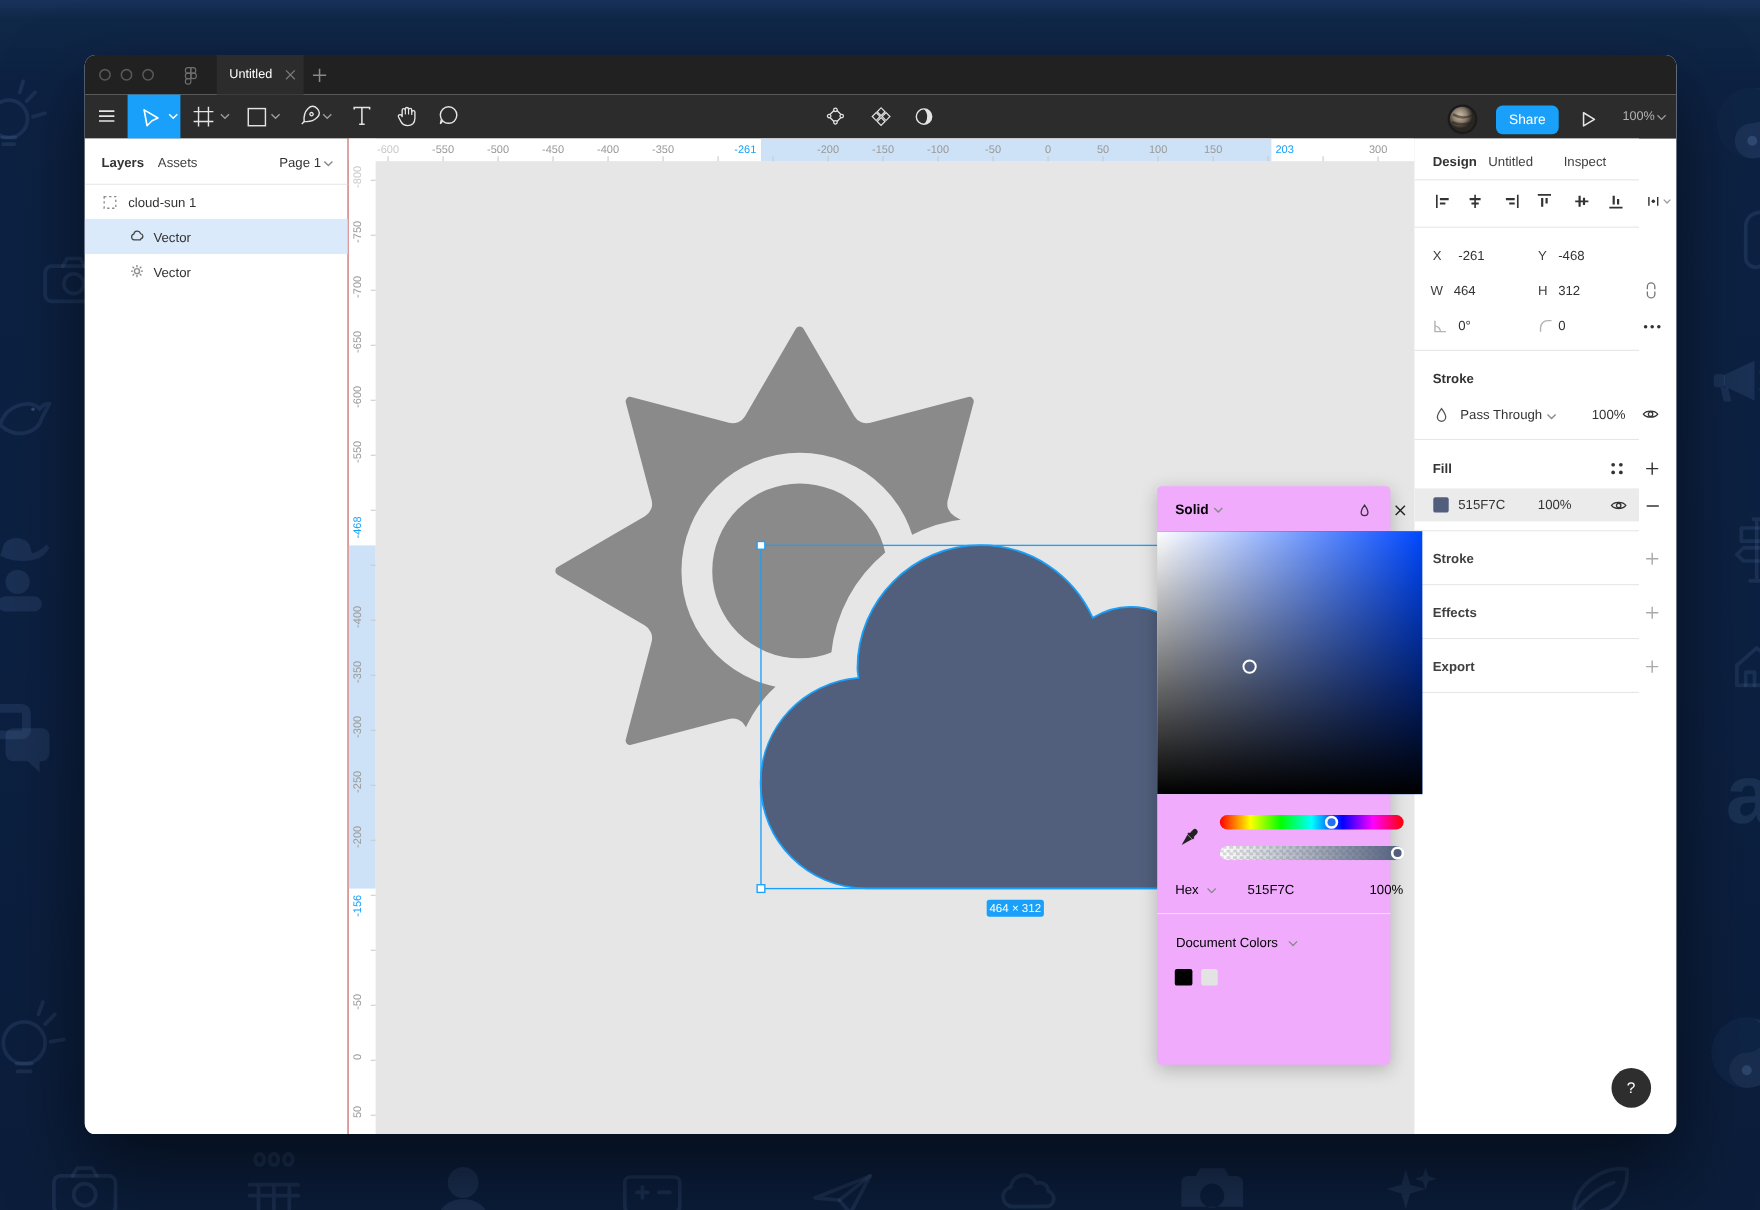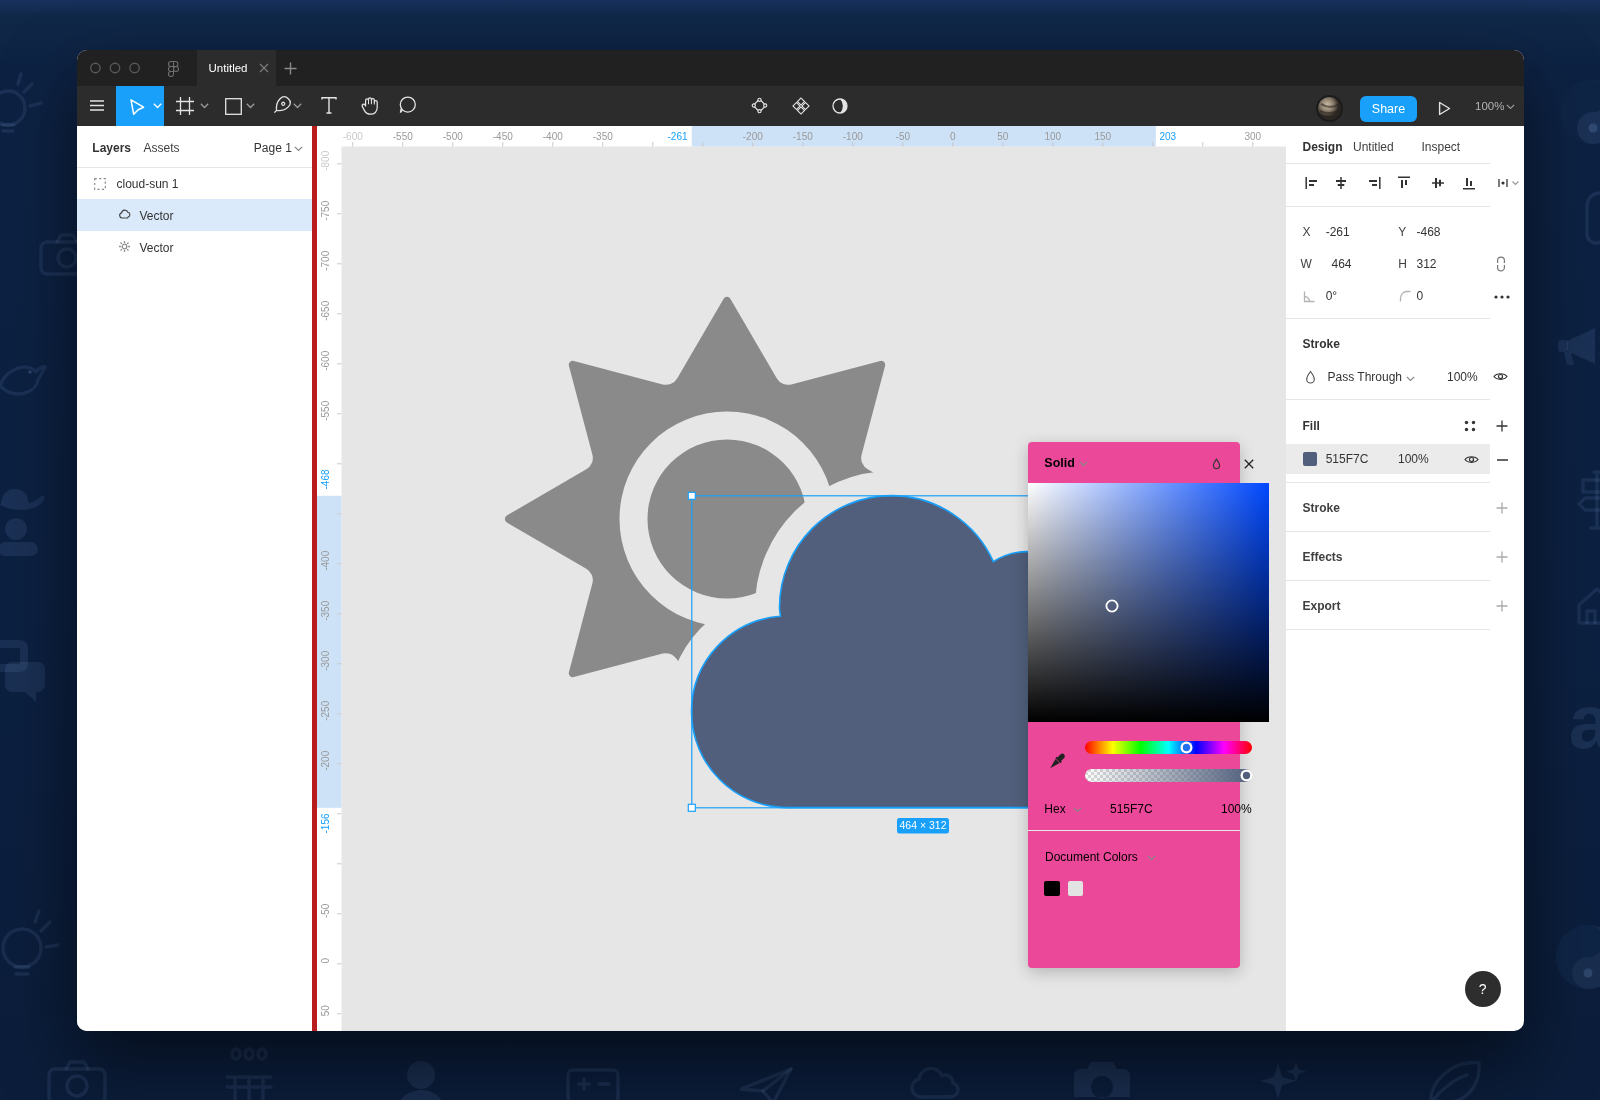--- a/index.html
+++ b/index.html
@@ -12,24 +12,24 @@
 #bg { position:absolute; left:0; top:0; }
 .abs { position:absolute; }
 #win {
   position:absolute; left:77px; top:49.5px; width:1447px; height:981.5px;
   border-radius:10px; overflow:hidden; background:#fff;
   box-shadow:0 30px 70px rgba(0,0,0,0.55);
 }
 #titlebar { position:absolute; left:0; top:0; width:100%; height:36.5px; background:#212121; }
 #tab { position:absolute; left:119.5px; top:0; width:79.5px; height:36.5px; background:#2c2c2c; color:#fff; font-size:11.5px; font-weight:500; line-height:36.5px; padding-left:12px; }
 #toolbar { position:absolute; left:0; top:36.5px; width:100%; height:39.5px; background:#2c2c2c; }
-#leftpanel { position:absolute; left:0; top:76px; width:239.5px; bottom:0; background:#fff; border-right:5px solid #b91c1c; font-size:12px; color:#333;text-align:right; }
+#leftpanel { position:absolute; left:0; top:76px; width:239.5px; bottom:0; background:#fff; border-right:1px solid #b91c1c; font-size:12px; color:#333;text-align:right; }
 #canvas { position:absolute; left:239.5px; top:76px; width:969px; height:905.5px; background:#e6e6e6; }
 #rightpanel { position:absolute; left:1208.5px; top:76px; width:204px; bottom:0; background:#fff; font-size:12px; color:#333; }
-#popup { position:absolute; left:951px; top:392px; width:212px; height:526px; background:#ec4899; border-radius:4px; box-shadow:0 4px 16px rgba(0,0,0,0.22); }
+#popup { position:absolute; left:975px; top:392px; width:212px; height:526px; background:#f0abfc; border-radius:4px; box-shadow:0 4px 16px rgba(0,0,0,0.22); }
 .hdiv { position:absolute; height:1px; background:#e6e6e6; left:0; right:0; }
 .g6 { color:#404040; }
 .bold { font-weight:700; }
 svg.ic { position:absolute; overflow:visible; }
 text { font-family:"Liberation Sans",sans-serif; }
 .rl { font-size:10px; }
 #helpbtn { position:absolute; left:1387.7px; top:921.6px; width:36px; height:36px; border-radius:50%; background:#2e2e2e; color:#fff; font-size:14px; text-align:center; line-height:36px; }
 .sw { position:absolute; border-radius:2px; }
 </style>
 </head>
@@ -386,21 +386,21 @@
       <path d="M1 3 V11 M9 3 V11" stroke="#333" stroke-width="1.3"></path>
         <circle cx="5" cy="7" r="1.6" fill="#333"></circle>
       <path d="M14.5 5.5 L17.5 8.5 L20.5 5.5" fill="none" stroke="#9a9a9a" stroke-width="1.2"></path>
     </svg>
     <div class="hdiv" style="top:80px"></div>
     <div class="abs g6" style="left:17px;top:99.5px">X</div>
     <div class="abs" style="left:40.2px;top:99.5px">-261</div>
     <div class="abs g6" style="left:112.7px;top:99.5px">Y</div>
     <div class="abs" style="left:131px;top:99.5px">-468</div>
     <div class="abs g6" style="left:15px;top:131.3px">W</div>
-    <div class="abs" style="left:46px;top:131.3px">464</div>
+    <div class="abs" style="left:36px;top:131.3px">464</div>
     <div class="abs g6" style="left:112.7px;top:131.3px">H</div>
     <div class="abs" style="left:131px;top:131.3px">312</div>
     <svg class="ic" style="left:209.5px;top:130px" width="12" height="16">
       <path d="M2.6 7 V4.6 a3.4 3.4 0 0 1 6.8 0 V7 M9.4 9 v2.4 a3.4 3.4 0 0 1 -6.8 0 V9" fill="none" stroke="#777" stroke-width="1.2"></path>
     </svg>
     <svg class="ic" style="left:17px;top:164px" width="13" height="13">
       <path d="M1.5 1.5 V11.5 H11.5" fill="none" stroke="#b3b3b3" stroke-width="1.3"></path>
       <path d="M1.5 6.5 A5 5 0 0 1 6.5 11.5" fill="none" stroke="#b3b3b3" stroke-width="1.3"></path>
     </svg>
     <div class="abs" style="left:40.2px;top:163.2px">0°</div>

